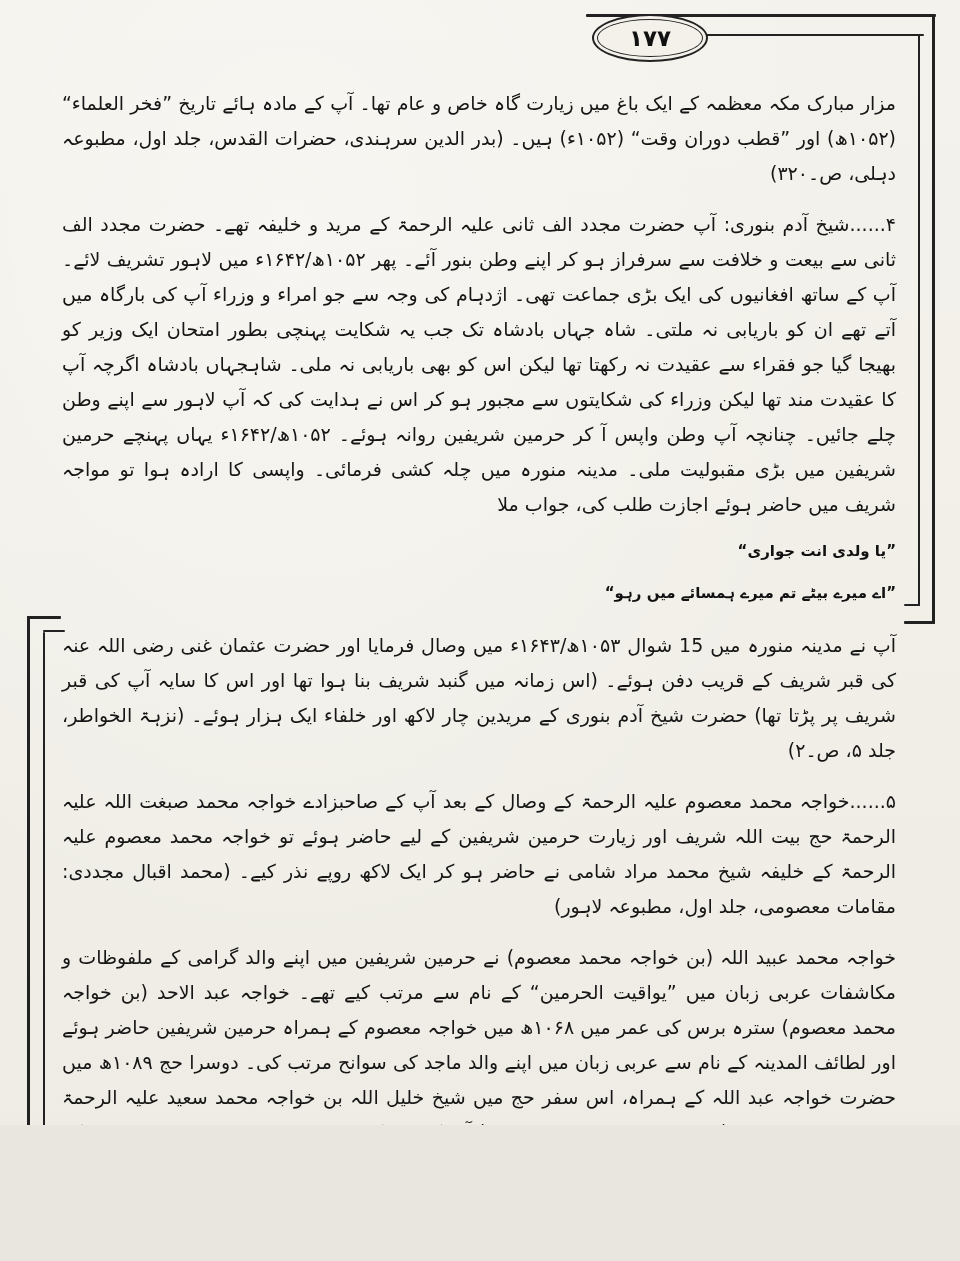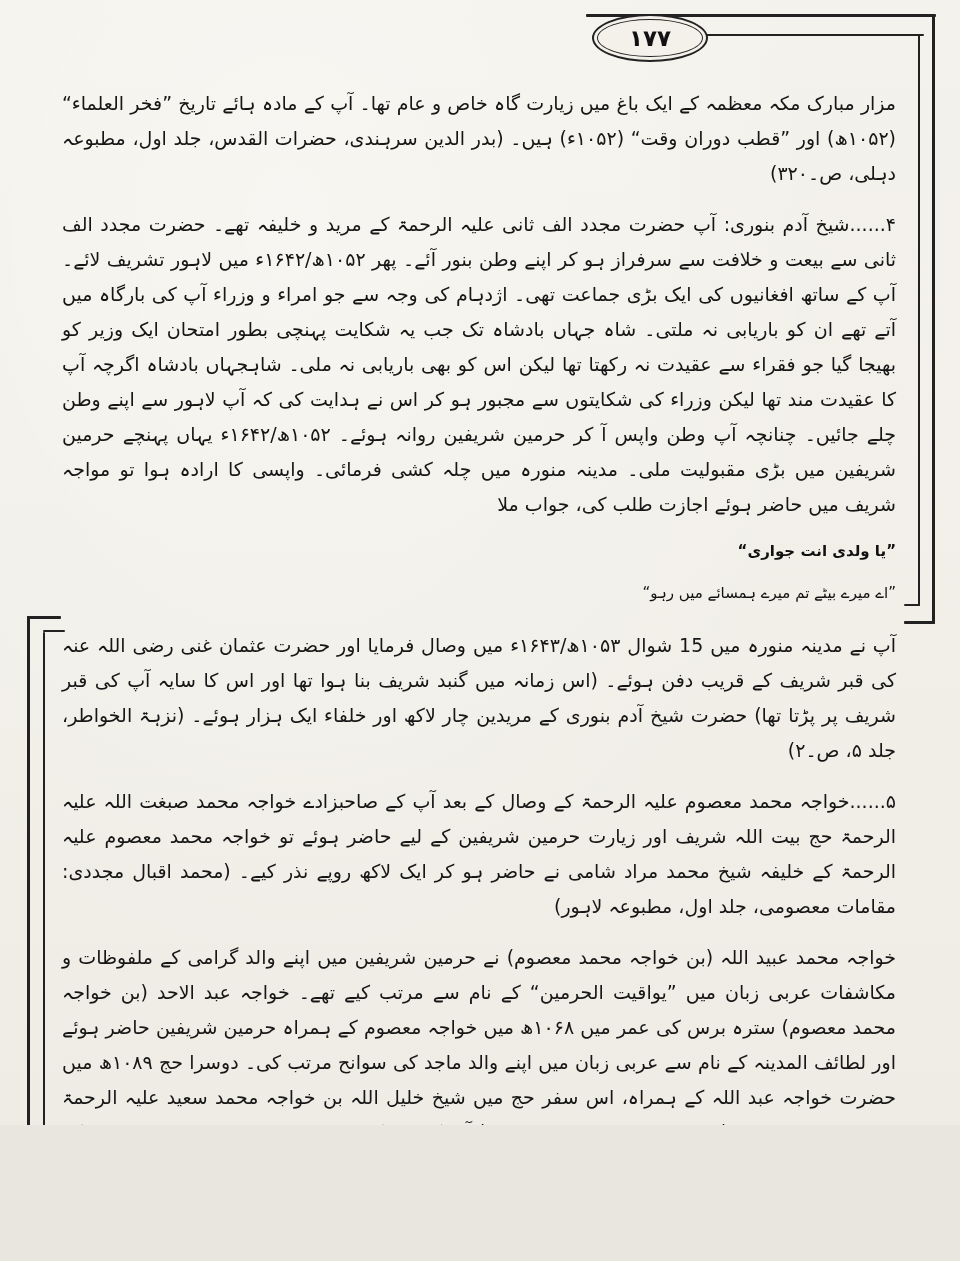--- a/index.html
+++ b/index.html
@@ -86,21 +86,21 @@
   .quote {
     margin: 8px 0 4px 0;
     font-size: 15px;
     line-height: 38px;
     font-weight: bold;
     text-align: right;
     color: #111;
   }
   .quote.translation {
     margin: 0 0 12px 0;
-    font-weight: 400;
+    font-weight: 700;
   }
 </style>
 </head>
 <body>
 
 <div class="page">
 
   <div class="frame-line t-outer"></div>
   <div class="frame-line t-inner"></div>
   <div class="frame-line r-outer"></div>

